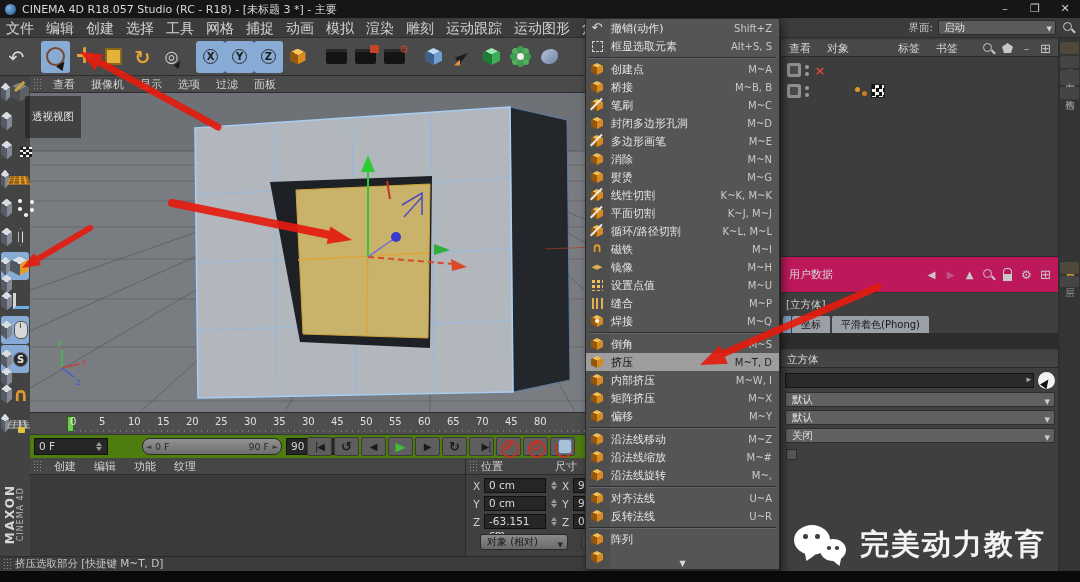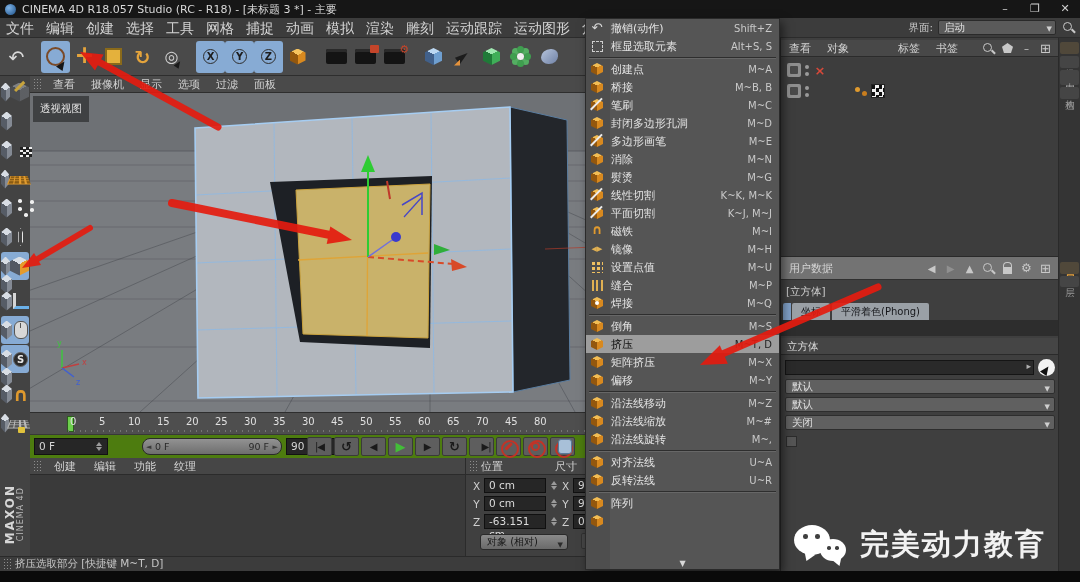--- a/index.html
+++ b/index.html
@@ -71,21 +71,21 @@
   .ic-wplock::after{content:"";position:absolute;right:4px;bottom:4px;width:7px;height:6px;background:#e0c23c;border-radius:1px;}
   .logo{margin-top:auto;margin-bottom:12px;writing-mode:vertical-rl;transform:rotate(180deg);text-align:center;line-height:1.1;}
   .logo .l1{font-weight:bold;font-size:12px;color:#d6d6d6;letter-spacing:2px;}
   .logo .l2{font-size:8px;color:#b8b8b8;letter-spacing:1px;}
 
   
   .vp-menus{position:absolute;left:30px;top:76px;width:750px;height:17px;background:#4a4a4a;border-bottom:1px solid #2e2e2e;display:flex;align-items:center;z-index:2;}
   .vp-menu-item{font-size:11px;color:#d2d2d2;padding:0 8px;}
   .grip{width:9px;height:12px;margin:0 3px;background-image:radial-gradient(#8e8e8e 34%,transparent 38%);background-size:3px 3px;flex:none;}
   .scene{position:absolute;left:30px;top:93px;z-index:1;display:block;}
-  .vp-label{position:absolute;left:33px;top:96px;background:rgba(25,25,25,.55);color:#e0e0e0;font-size:10.5px;padding:6px 7px;z-index:3;}
+  .vp-label{position:absolute;left:25px;top:96px;background:rgba(25,25,25,.55);color:#e0e0e0;font-size:10.5px;padding:14px 7px;z-index:3;}
 
   
   .ruler{position:absolute;left:30px;top:412px;width:750px;height:22px;background:#4e4e4e;border-top:1px solid #2e2e2e;overflow:hidden;z-index:2;}
   .ruler::after{content:"";position:absolute;left:38px;right:0;bottom:2px;height:2px;background:repeating-linear-gradient(90deg,#757575 0 1px,transparent 1px 5.8px);}
   .ticks{position:absolute;left:40px;top:3px;display:flex;}
   .tick{width:29px;font-size:10px;color:#e0e0e0;flex:none;}
   .marker{position:absolute;left:37px;top:3px;width:7px;height:16px;background:#6dcf4d;border:1px solid #2c5c1e;}
   .pbar{position:absolute;left:30px;top:434px;width:750px;height:24px;background:#4d7c0f;border-top:1px solid #383838;z-index:2;}
   .fld{position:absolute;height:17px;background:#262626;border:1px solid #121212;color:#d6d6d6;font-size:10.5px;line-height:15px;padding:0 4px;display:flex;align-items:center;justify-content:space-between;}
   .spn{width:9px;height:13px;display:flex;flex-direction:column;align-items:center;justify-content:center;gap:1px;}
@@ -155,21 +155,21 @@
   .pic-home::before{content:"";width:11px;height:10px;background:#c8c8c8;clip-path:polygon(50% 0,100% 38%,82% 100%,18% 100%,0 38%);}
   .pic-minus::before{content:"–";}
   .pic-frame::before{content:"⊞";font-size:13px;}
   .pic-back::before{content:"◀";}
   .pic-forward::before{content:"▶";opacity:.35;}
   .pic-up::before{content:"▲";}
   .pic-lock::before{content:"";width:9px;height:7px;background:#c8c8c8;margin-top:5px;}
   .pic-lock::after{content:"";position:absolute;width:7px;height:6px;border:1.6px solid #c8c8c8;border-bottom:none;border-radius:4px 4px 0 0;top:1px;}
   .pic-gear::before{content:"⚙";font-size:12px;}
   .attrpanel{position:absolute;left:0;top:218px;width:278px;}
-  .attrhead{height:24px;background:#737373;border-top:1px solid #2a2a2a;border-bottom:1px solid #303030;display:flex;align-items:center;text-align:center;}
+  .attrhead{height:37px;background:#be185d;border-top:1px solid #2a2a2a;border-bottom:1px solid #303030;display:flex;align-items:center;text-align:center;}
   .attrhead .ttl{font-size:11px;color:#d6d6d6;padding-left:8px;}
   .objref{font-size:10.5px;color:#cfcfcf;padding:5px 0 3px 5px;}
   .atabs{display:flex;align-items:flex-end;height:18px;padding-left:2px;}
   .tab-sliver{width:8px;height:17px;background:#7f9fc6;border-radius:2px 0 0 0;margin-right:1px;}
   .atab{background:#9aa0a6;color:#16171b;font-size:10px;height:17px;line-height:17px;padding:0 9px;border-radius:2px 2px 0 0;margin-right:2px;}
   .darkstrip{height:16px;background:#2d2d2d;}
   .aname{height:17px;background:#454545;border-bottom:1px solid #2a2a2a;font-size:10.5px;color:#dadada;line-height:17px;padding-left:6px;margin-top:2px;}
   .ainput{display:flex;align-items:center;gap:4px;margin:4px 4px 2px 4px;}
   .ainput .box{flex:1;height:15px;background:#2a2a2a;border:1px solid #151515;position:relative;}
   .ainput .box::after{content:"▸";position:absolute;right:2px;top:0;font-size:9px;color:#b0b0b0;}
@@ -704,20 +704,25 @@
         <span class="mi ic-knife ic2-knife"></span>
         <span class="cm-label">线性切割</span>
         <span class="cm-shortcut">K~K, M~K</span>
       </div>
       <div class="cm-row">
         <span class="mi ic-knife ic2-knife"></span>
         <span class="cm-label">平面切割</span>
         <span class="cm-shortcut">K~J, M~J</span>
       </div>
       <div class="cm-row">
+        <span class="mi ic-knife ic2-knife"></span>
+        <span class="cm-label">循环/路径切割</span>
+        <span class="cm-shortcut">K~L, M~L</span>
+      </div>
+      <div class="cm-row">
         <span class="mi ic-magnet ic2-magnet"></span>
         <span class="cm-label">磁铁</span>
         <span class="cm-shortcut">M~I</span>
       </div>
       <div class="cm-row">
         <span class="mi ic-mirror ic2-mirror"></span>
         <span class="cm-label">镜像</span>
         <span class="cm-shortcut">M~H</span>
       </div>
       <div class="cm-row">
@@ -742,20 +747,25 @@
       </div>
       <div class="cm-row">
         <span class="mi ic-cube ic2-cube"></span>
         <span class="cm-label">倒角</span>
         <span class="cm-shortcut">M~S</span>
       </div>
       <div class="cm-row highlight">
         <span class="mi ic-cube ic2-cube"></span>
         <span class="cm-label">挤压</span>
         <span class="cm-shortcut">M~T, D</span>
+      </div>
+      <div class="cm-row">
+        <span class="mi ic-cube ic2-cube"></span>
+        <span class="cm-label">内部挤压</span>
+        <span class="cm-shortcut">M~W, I</span>
       </div>
       <div class="cm-row">
         <span class="mi ic-cube ic2-cube"></span>
         <span class="cm-label">矩阵挤压</span>
         <span class="cm-shortcut">M~X</span>
       </div>
       <div class="cm-row">
         <span class="mi ic-cube ic2-cube"></span>
         <span class="cm-label">偏移</span>
         <span class="cm-shortcut">M~Y</span>

